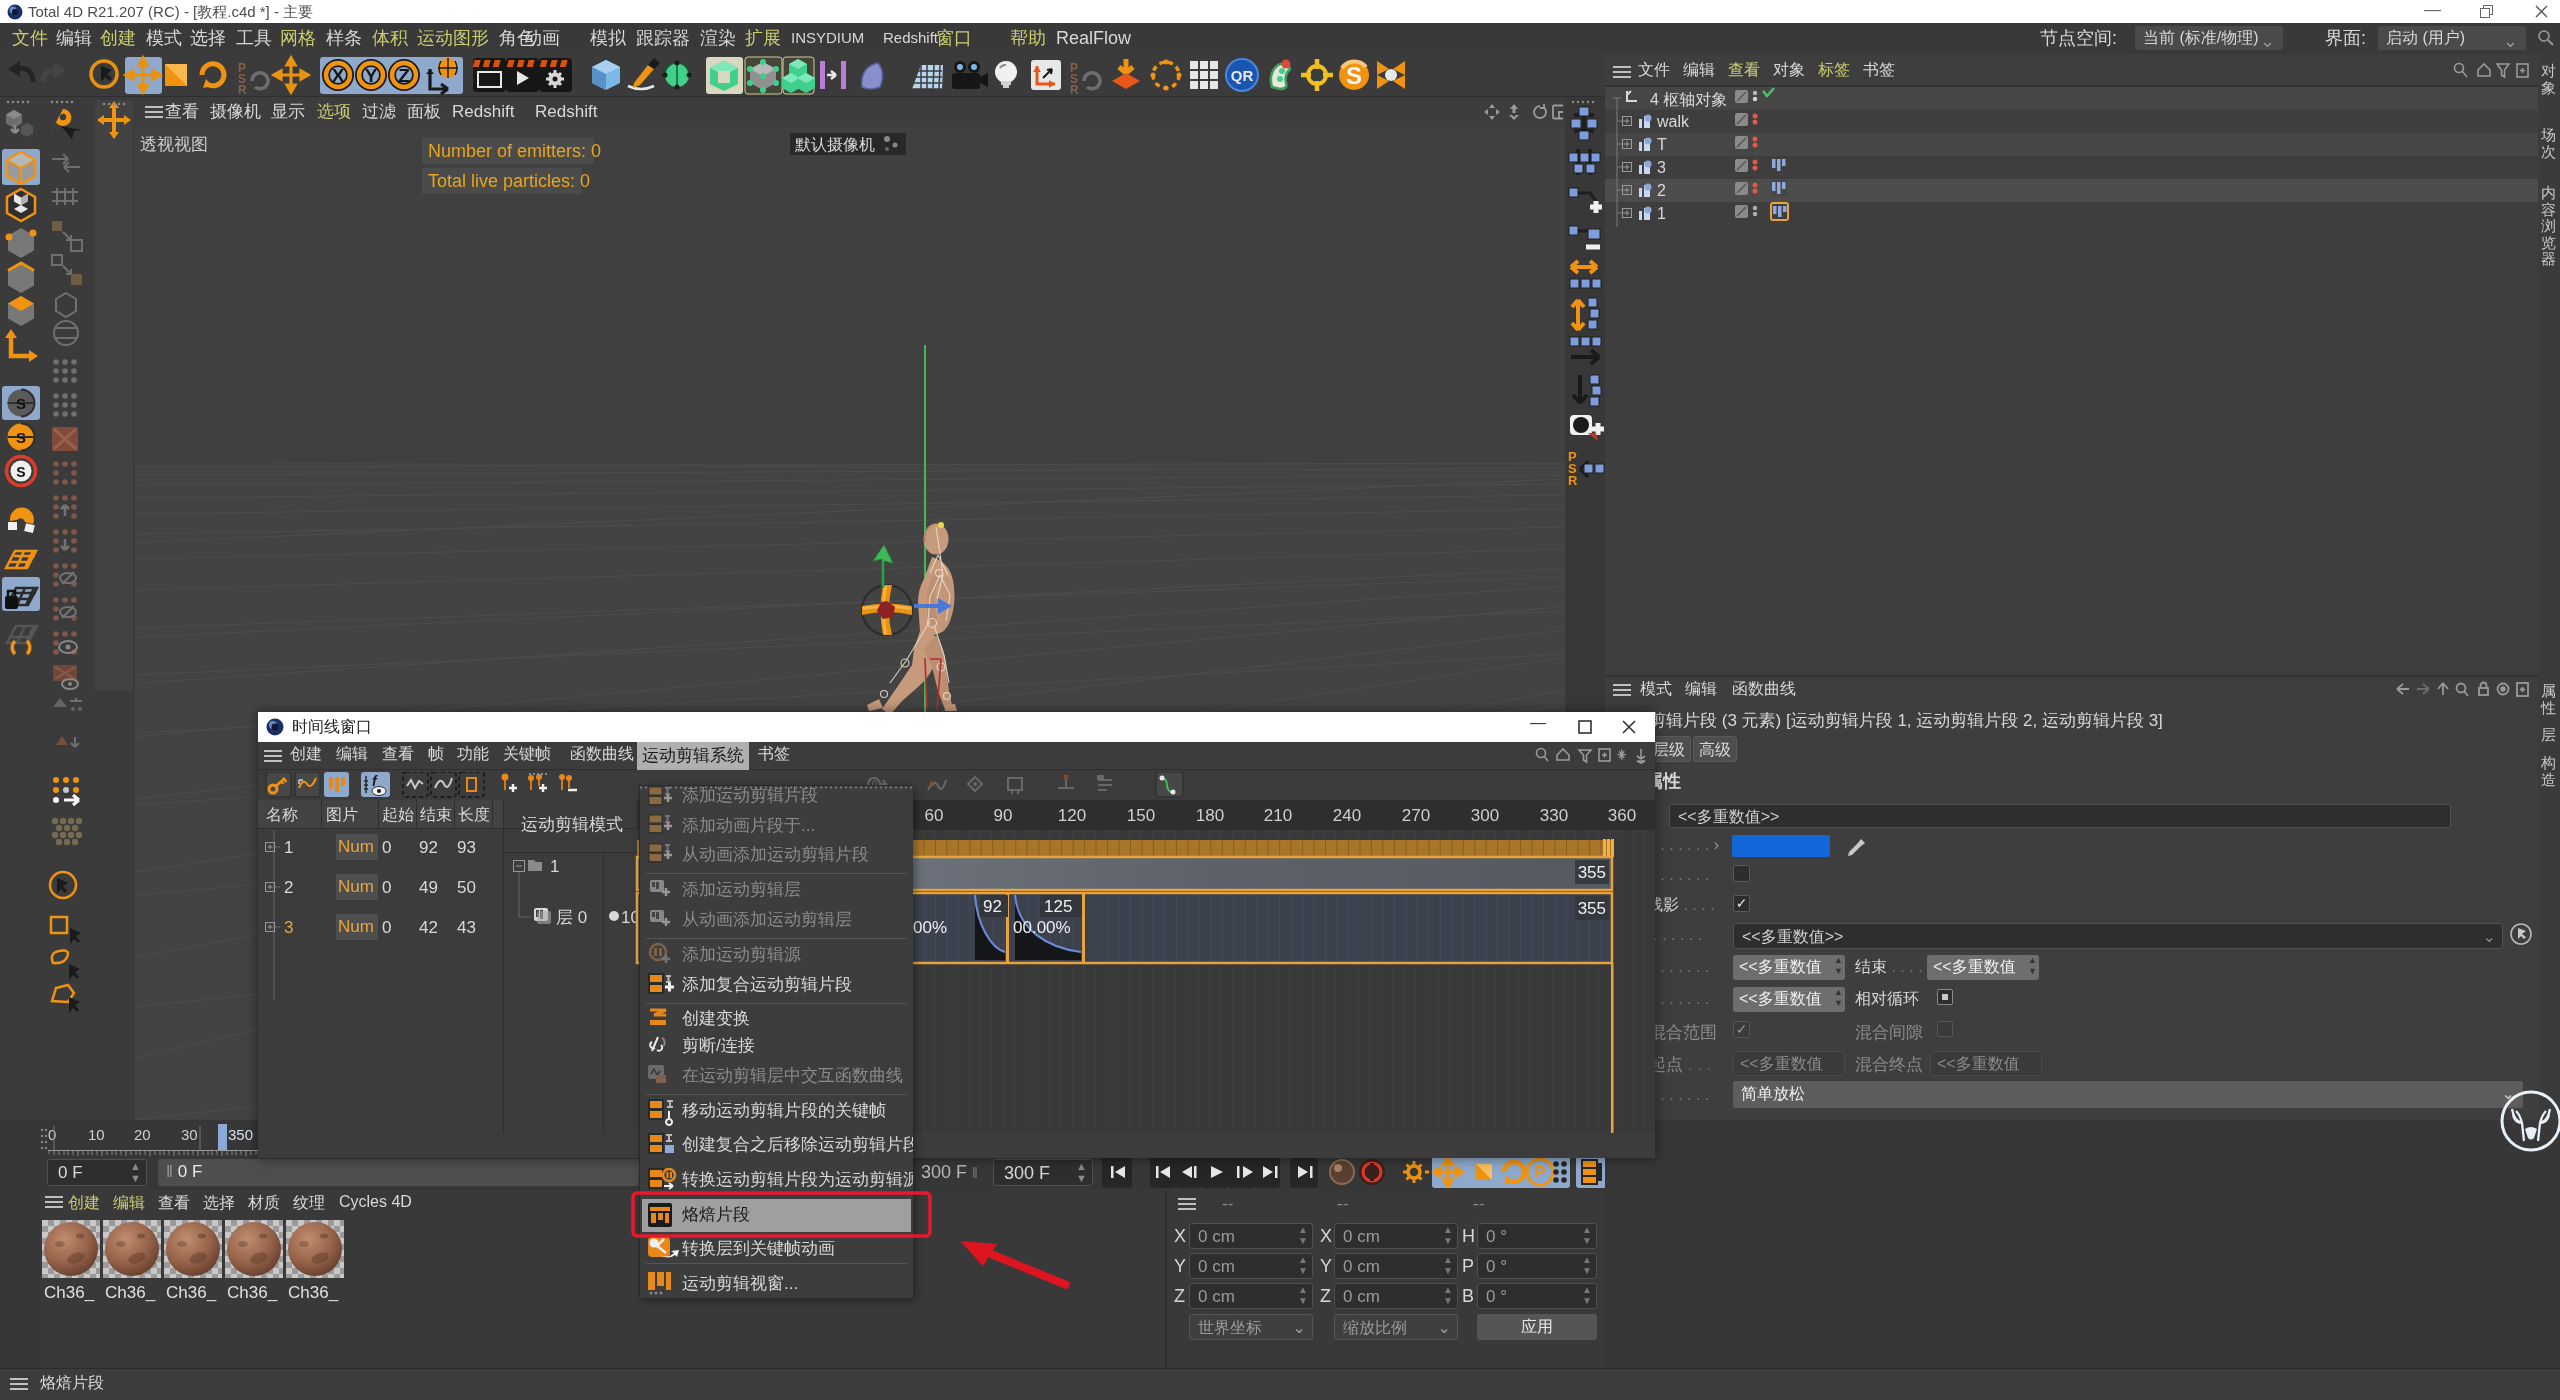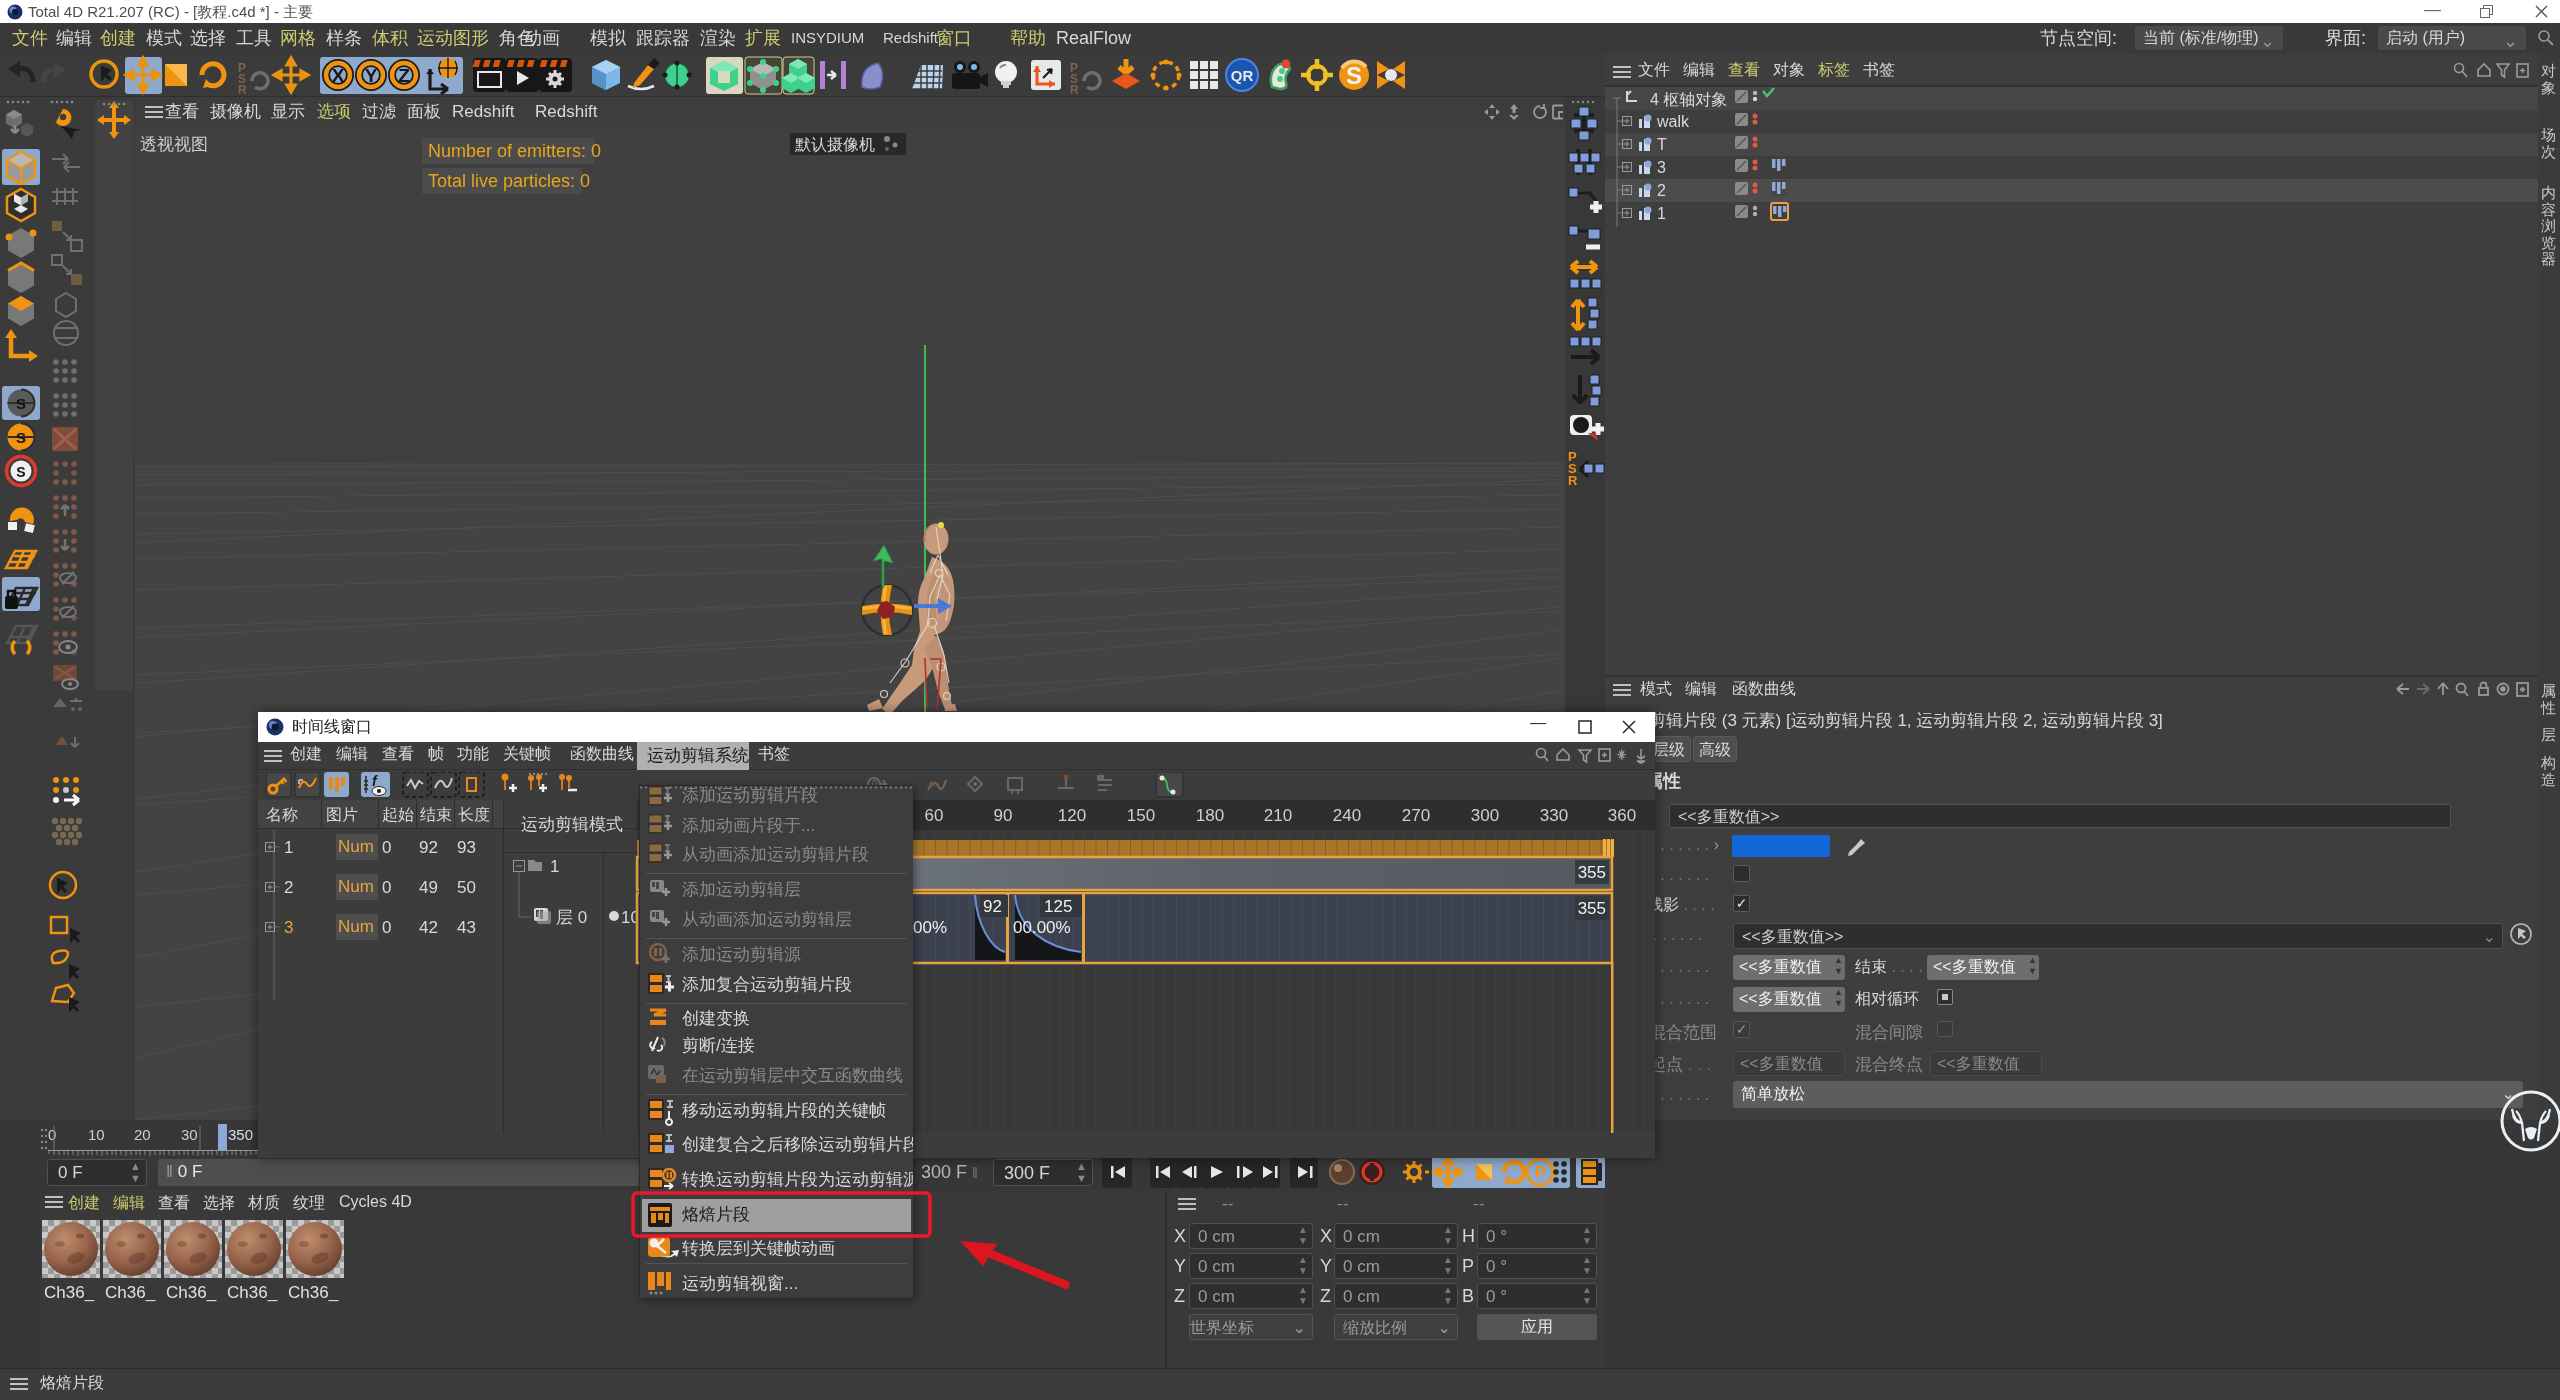--- a/index.html
+++ b/index.html
@@ -1114,21 +1114,21 @@
  <span class="t abs" style="left:1320px;top:136px;font-size:18px">Y</span>
     <div class="field" style="left:1334px;top:133px;width:124px;height:26px;font-size:17px;line-height:25px;padding-left:8px">0 cm<span style="float:right;margin-right:4px;color:#777;font-size:10px;line-height:11px">▲<br>▼</span></div>
  <span class="t abs" style="left:1462px;top:136px;font-size:18px">P</span>
     <div class="field" style="left:1477px;top:133px;width:120px;height:26px;font-size:17px;line-height:25px;padding-left:8px">0 °<span style="float:right;margin-right:4px;color:#777;font-size:10px;line-height:11px">▲<br>▼</span></div>
  <span class="t abs" style="left:1174px;top:166px;font-size:18px">Z</span>
     <div class="field" style="left:1189px;top:163px;width:124px;height:26px;font-size:17px;line-height:25px;padding-left:8px">0 cm<span style="float:right;margin-right:4px;color:#777;font-size:10px;line-height:11px">▲<br>▼</span></div>
  <span class="t abs" style="left:1320px;top:166px;font-size:18px">Z</span>
     <div class="field" style="left:1334px;top:163px;width:124px;height:26px;font-size:17px;line-height:25px;padding-left:8px">0 cm<span style="float:right;margin-right:4px;color:#777;font-size:10px;line-height:11px">▲<br>▼</span></div>
  <span class="t abs" style="left:1462px;top:166px;font-size:18px">B</span>
     <div class="field" style="left:1477px;top:163px;width:120px;height:26px;font-size:17px;line-height:25px;padding-left:8px">0 °<span style="float:right;margin-right:4px;color:#777;font-size:10px;line-height:11px">▲<br>▼</span></div>
- <div class="abs" style="left:1189px;top:194px;width:124px;height:26px;background:#3f3f3f;border:1px solid #555;border-radius:3px;color:#9a9a9a;font-size:16px;line-height:25px;padding-left:0">世界坐标<span style="float:right;margin-right:6px">⌄</span></div>
+ <div class="abs" style="left:1189px;top:194px;width:124px;height:26px;background:#3f3f3f;border:1px solid #555;border-radius:3px;color:#9a9a9a;font-size:16px;line-height:25px;padding-left:8px">世界坐标<span style="float:right;margin-right:6px">⌄</span></div>
  <div class="abs" style="left:1334px;top:194px;width:124px;height:26px;background:#3f3f3f;border:1px solid #555;border-radius:3px;color:#9a9a9a;font-size:16px;line-height:25px;padding-left:8px">缩放比例<span style="float:right;margin-right:6px">⌄</span></div>
  <div class="abs" style="left:1477px;top:194px;width:120px;height:26px;background:#555555;border-radius:3px;color:#e8e8e8;font-size:16px;line-height:26px;text-align:center">应用</div>
 </div>
 <div id="statusbar" class="abs">
  <svg class="abs" style="left:10px;top:9px" width="18" height="14">
       <path d="M0 1 h18 M0 6 h18 M0 11 h18" stroke="#c0c0c0" stroke-width="2"></path>
     </svg>
  <span class="t abs" style="left:40px;top:4px">烙焙片段</span>
 </div>
 <div id="tlwin" class="abs">
@@ -1151,21 +1151,21 @@
   <svg class="abs" style="left:6px;top:8px" width="18" height="12">
         <path d="M0 1 h18 M0 6 h18 M0 11 h18" stroke="#c0c0c0" stroke-width="2"></path>
       </svg>
   <span class="t abs" style="left:32px;top:2px">创建</span>
       <span class="t abs" style="left:78px;top:2px">编辑</span>
       <span class="t abs" style="left:124px;top:2px">查看</span>
       <span class="t abs" style="left:170px;top:2px">帧</span>
       <span class="t abs" style="left:199px;top:2px">功能</span>
       <span class="t abs" style="left:245px;top:2px">关键帧</span>
       <span class="t abs" style="left:312px;top:2px">函数曲线</span>
-  <div class="abs" style="left:379px;top:0;width:112px;height:28px;background:#b0b0b0;color:#1a1a1a;font-size:17px;line-height:28px;text-align:right">运动剪辑系统</div>
+  <div class="abs" style="left:379px;top:0;width:112px;height:28px;background:#b0b0b0;color:#1a1a1a;font-size:17px;line-height:28px;text-align:center">运动剪辑系统</div>
   <span class="t abs" style="left:500px;top:2px">书签</span>
   <svg class="abs" style="left:1277px;top:5px" width="115 " height="17">
         <g stroke="#9a9a9a" stroke-width="1.6" fill="none">
           <circle cx="6" cy="6" r="4.5"></circle>
           <path d="M9 9 L13 14"></path>
           <path d="M22 8 l6 -6 l6 6 v5 h-12 Z"></path>
           <path d="M44 3 h12 l-4.5 5 v7 l-3 -2 v-5 Z"></path>
           <rect x="64" y="2" width="11" height="12"></rect>
           <path d="M67 8 h5 M69.5 5.5 v5"></path>
           <path d="M88 2 v12 m-5 -6 h10 m-8 -4 l6 8 m0 -8 l-6 8" transform="scale(0.85) translate(14,1)"></path>

